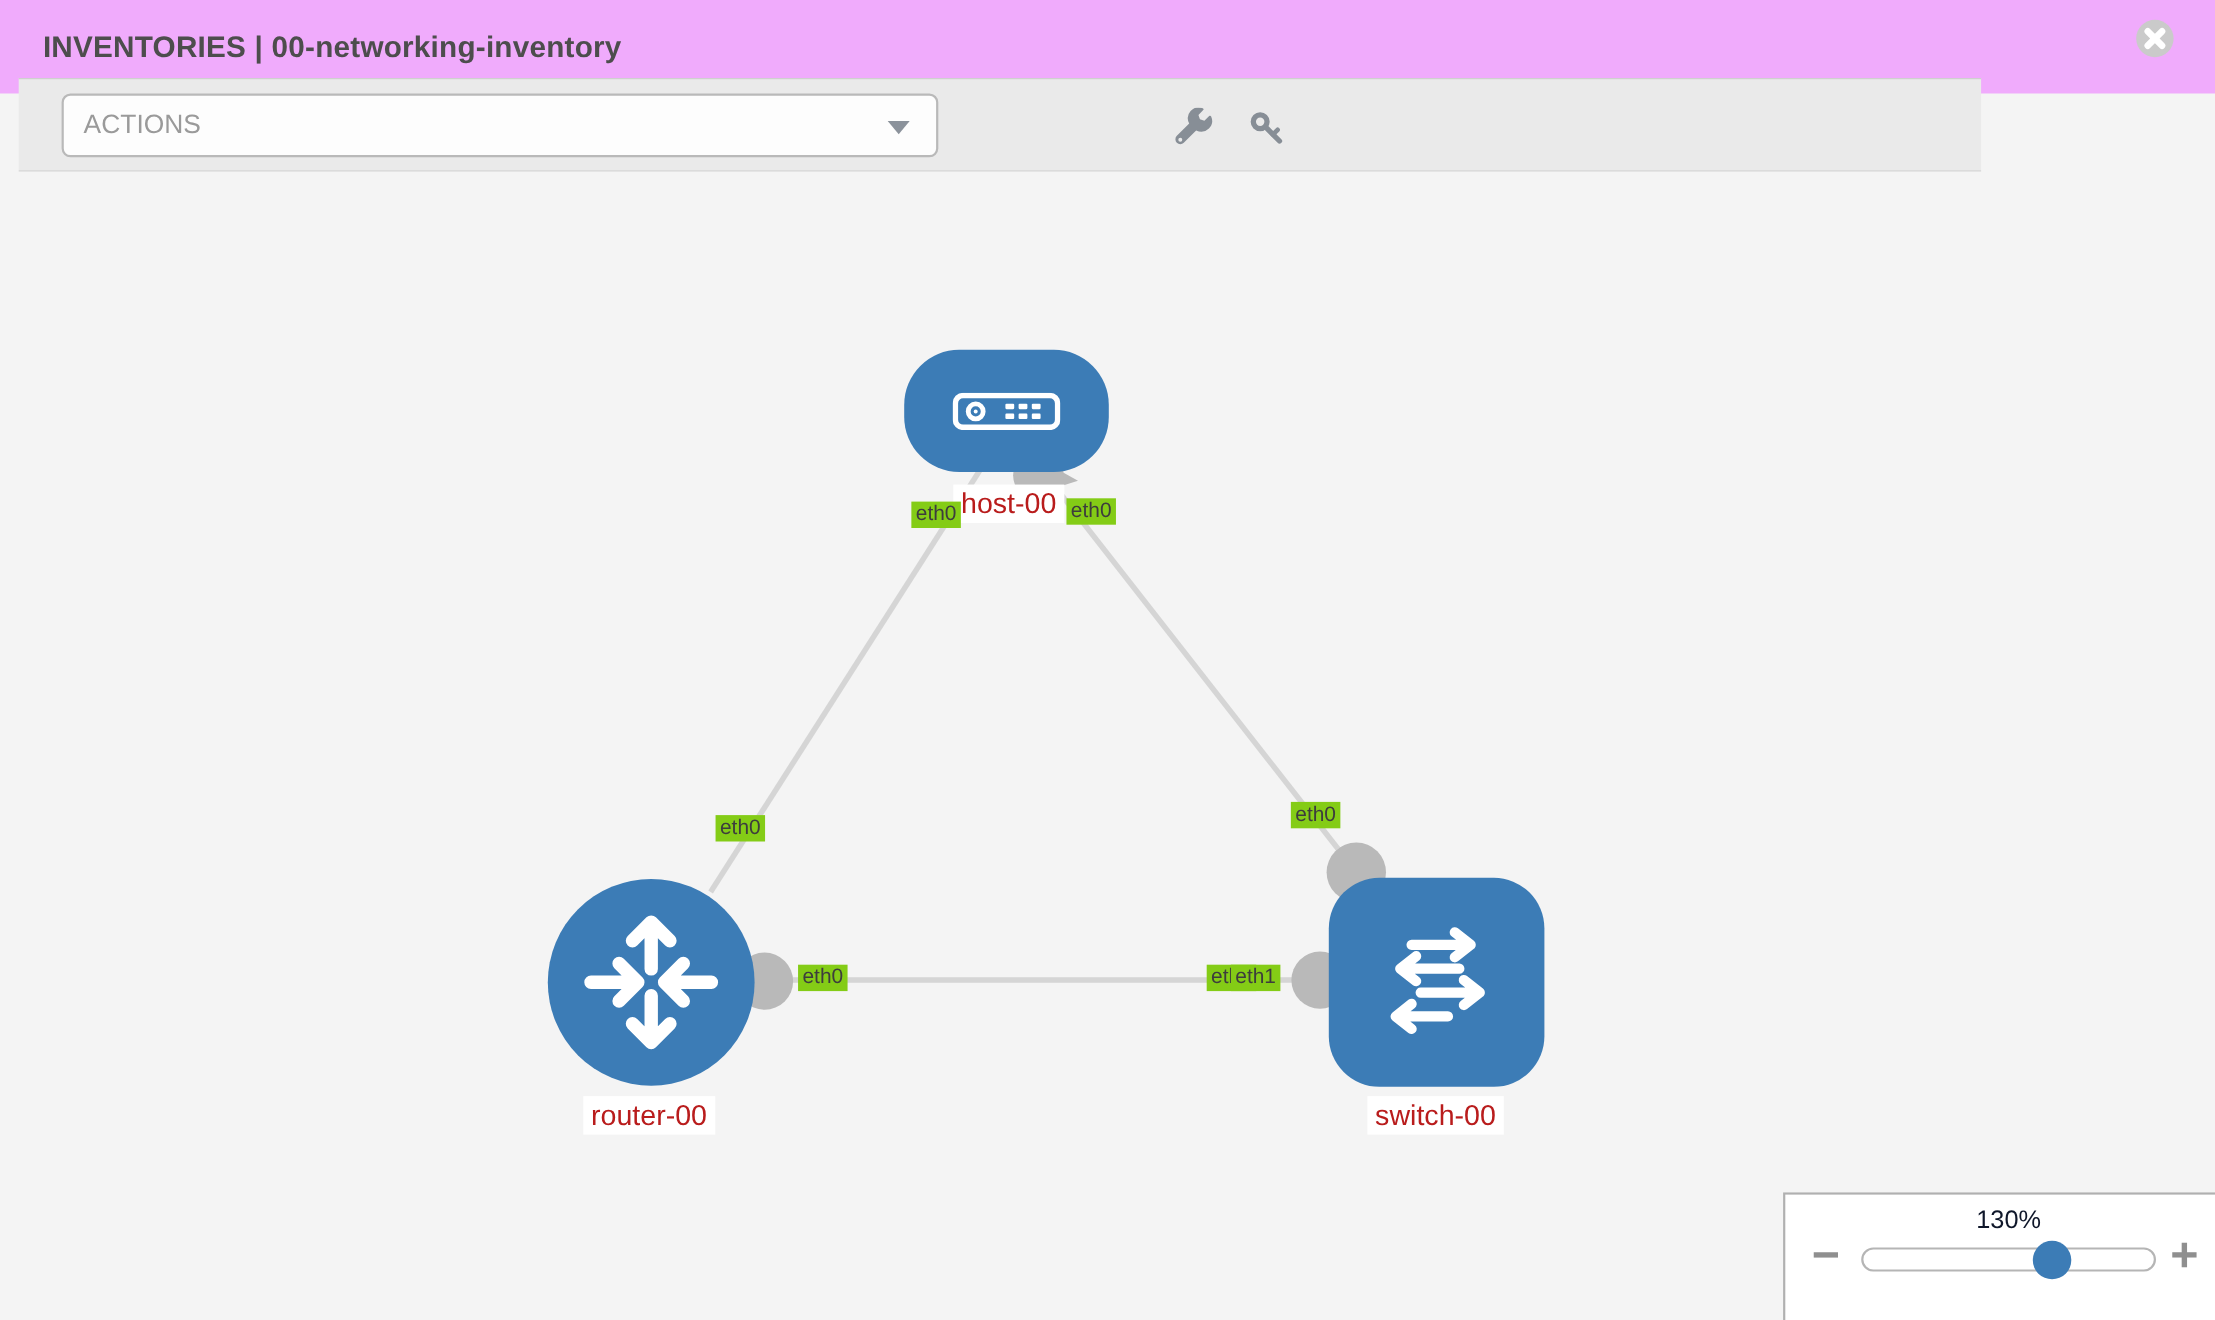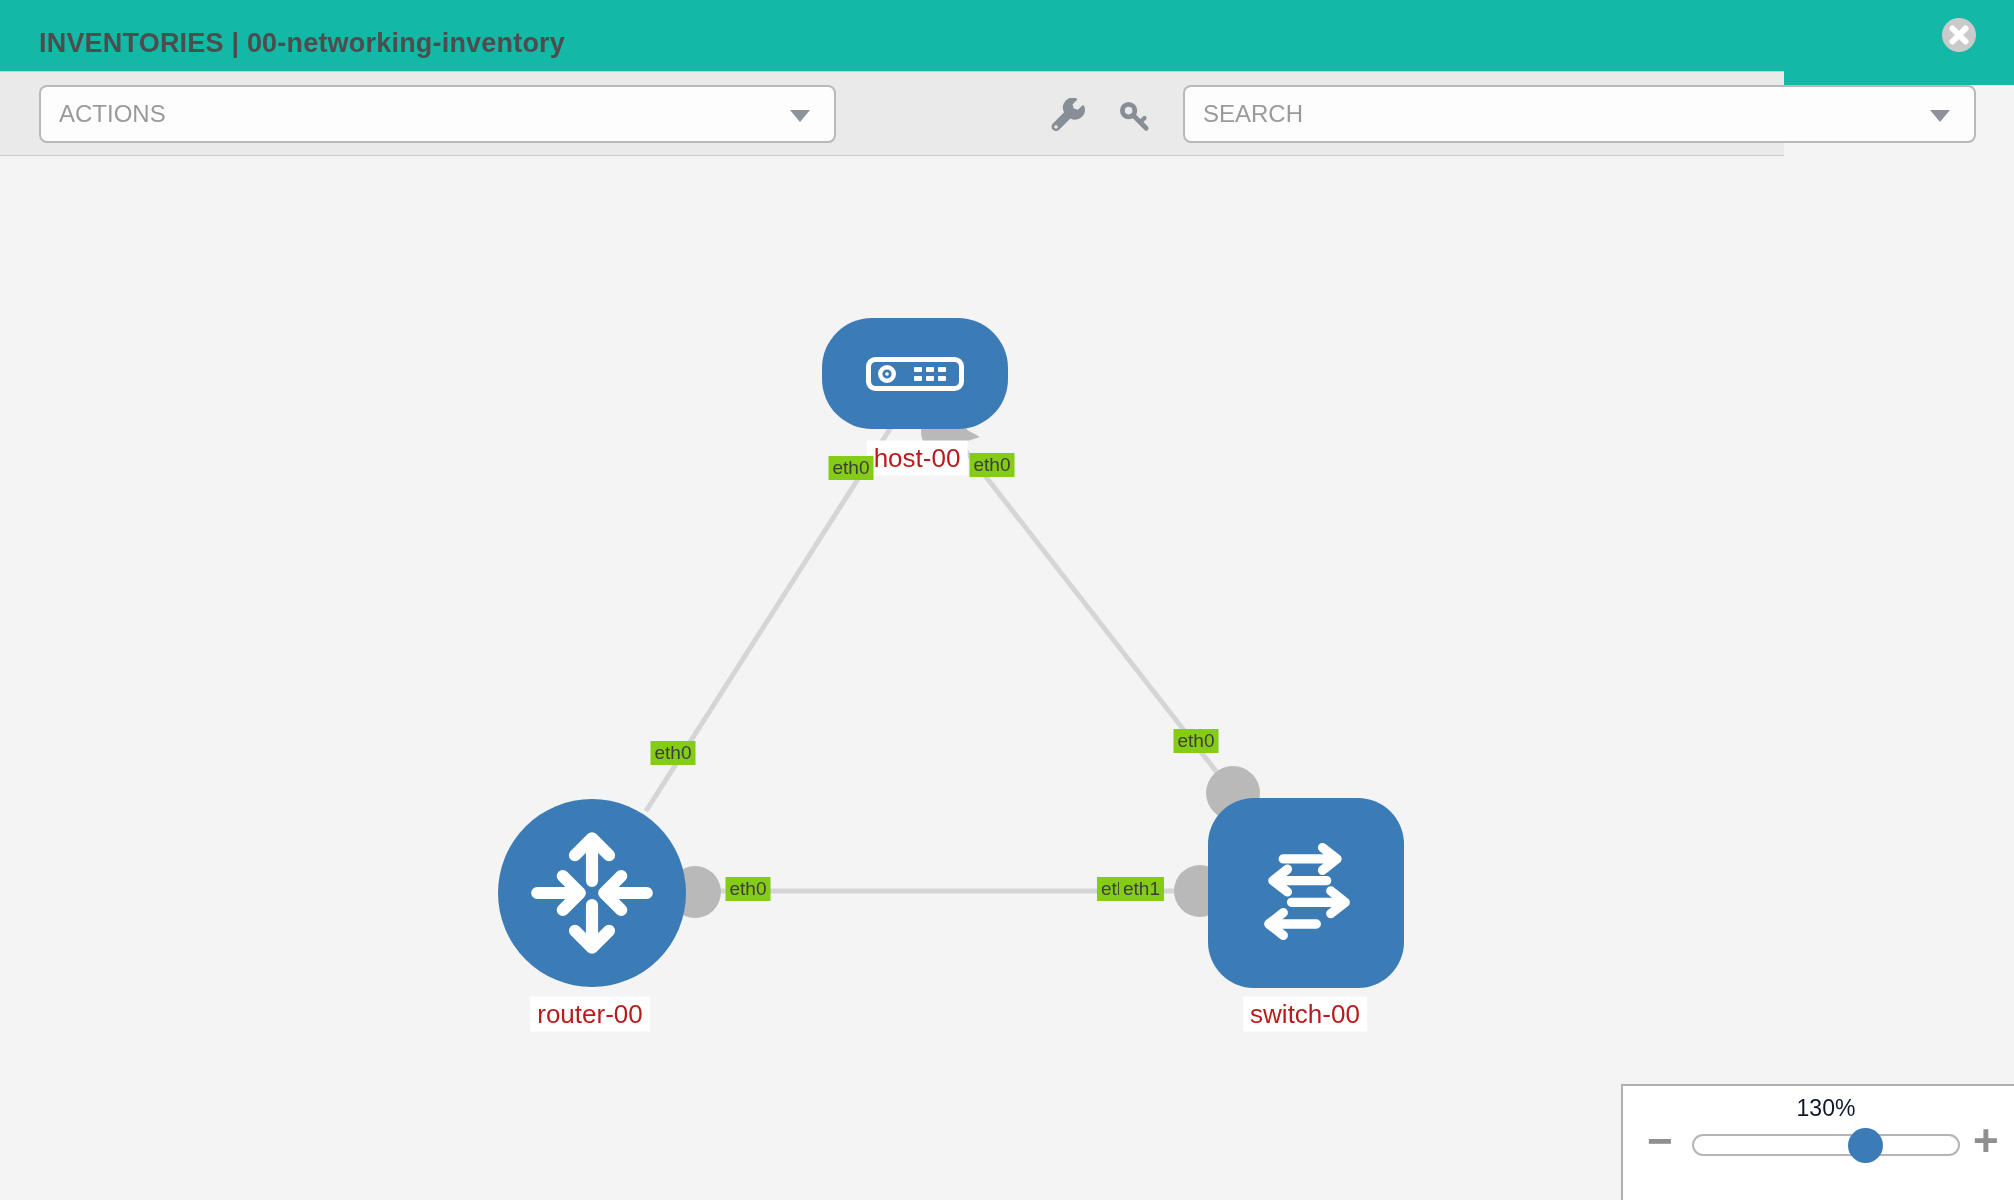--- a/index.html
+++ b/index.html
@@ -2,26 +2,26 @@
 <html><head>
 <meta charset="utf-8">
 <style>
   html,body{margin:0;padding:0;}
   body{
     width:2014px;height:1200px;overflow:hidden;position:relative;
     background:#f4f4f4;font-family:"Liberation Sans",sans-serif;
     -webkit-font-smoothing:antialiased;
   }
   
-  .header{position:absolute;top:0;left:0;width:2014px;height:85px;background:#14b8a6;}
+  .header{position:absolute;top:0;left:0;width:2014px;height:85px;background:#f0abfc;}
   .page-title{position:absolute;left:39px;top:50%;transform:translateY(-50%);
     font-size:27px;font-weight:bold;color:#4d4d4d;letter-spacing:.2px;white-space:nowrap;}
   .close-btn{position:absolute;right:37px;top:17px;width:36px;height:36px;cursor:pointer;}
   
-  .toolbar{position:absolute;top:71px;left:0;width:1784px;height:85px;background:#eaeaea;
+  .toolbar{position:absolute;top:71px;left:17px;width:1784px;height:85px;background:#eaeaea;
     border-top:1px solid #cdcdcd;border-bottom:1px solid #cccccc;box-sizing:border-box;}
   .dd{position:absolute;top:13px;height:58px;background:#fdfdfd;border:2px solid #b9b9b9;
     border-radius:8px;box-sizing:border-box;color:#9a9a9a;font-size:24px;line-height:54px;
     padding-left:18px;cursor:pointer;}
   .dd-actions{left:39px;width:797px;}
   .dd-search{left:1183px;width:793px;}
   .caret{position:absolute;right:24px;top:23px;width:0;height:0;
     border-left:10px solid transparent;border-right:10px solid transparent;
     border-top:12px solid #8b929b;}
   .tool-icon-btn{position:absolute;top:22px;width:44px;height:44px;cursor:pointer;
@@ -91,24 +91,20 @@
   <div class="tool-icon-btn key">
     <svg width="34" height="34" viewBox="0 0 24 24">
       <g fill="none" stroke="#878e96" stroke-linecap="round">
         <circle cx="8.2" cy="8.2" r="4.4" stroke-width="3.4"></circle>
         <path d="M11.6 11.6 L20.6 20.6" stroke-width="3.4"></path>
         <path d="M16.4 16.4 L19.4 13.4" stroke-width="3"></path>
       </g>
     </svg>
   </div>
 
-  <div class="dd dd-search">
-    <span>SEARCH</span>
-    <span class="caret"></span>
-  </div>
 </div>
 
 <div class="canvas">
 
   <svg class="links-layer" width="2014" height="1044">
 
     <line x1="895" y1="265" x2="646" y2="655" stroke="#d5d5d5" stroke-width="5"></line>
     <line x1="940" y1="262" x2="1233" y2="637" stroke="#d5d5d5" stroke-width="5"></line>
     <line x1="592" y1="735" x2="1305" y2="735" stroke="#d5d5d5" stroke-width="5"></line>
 

